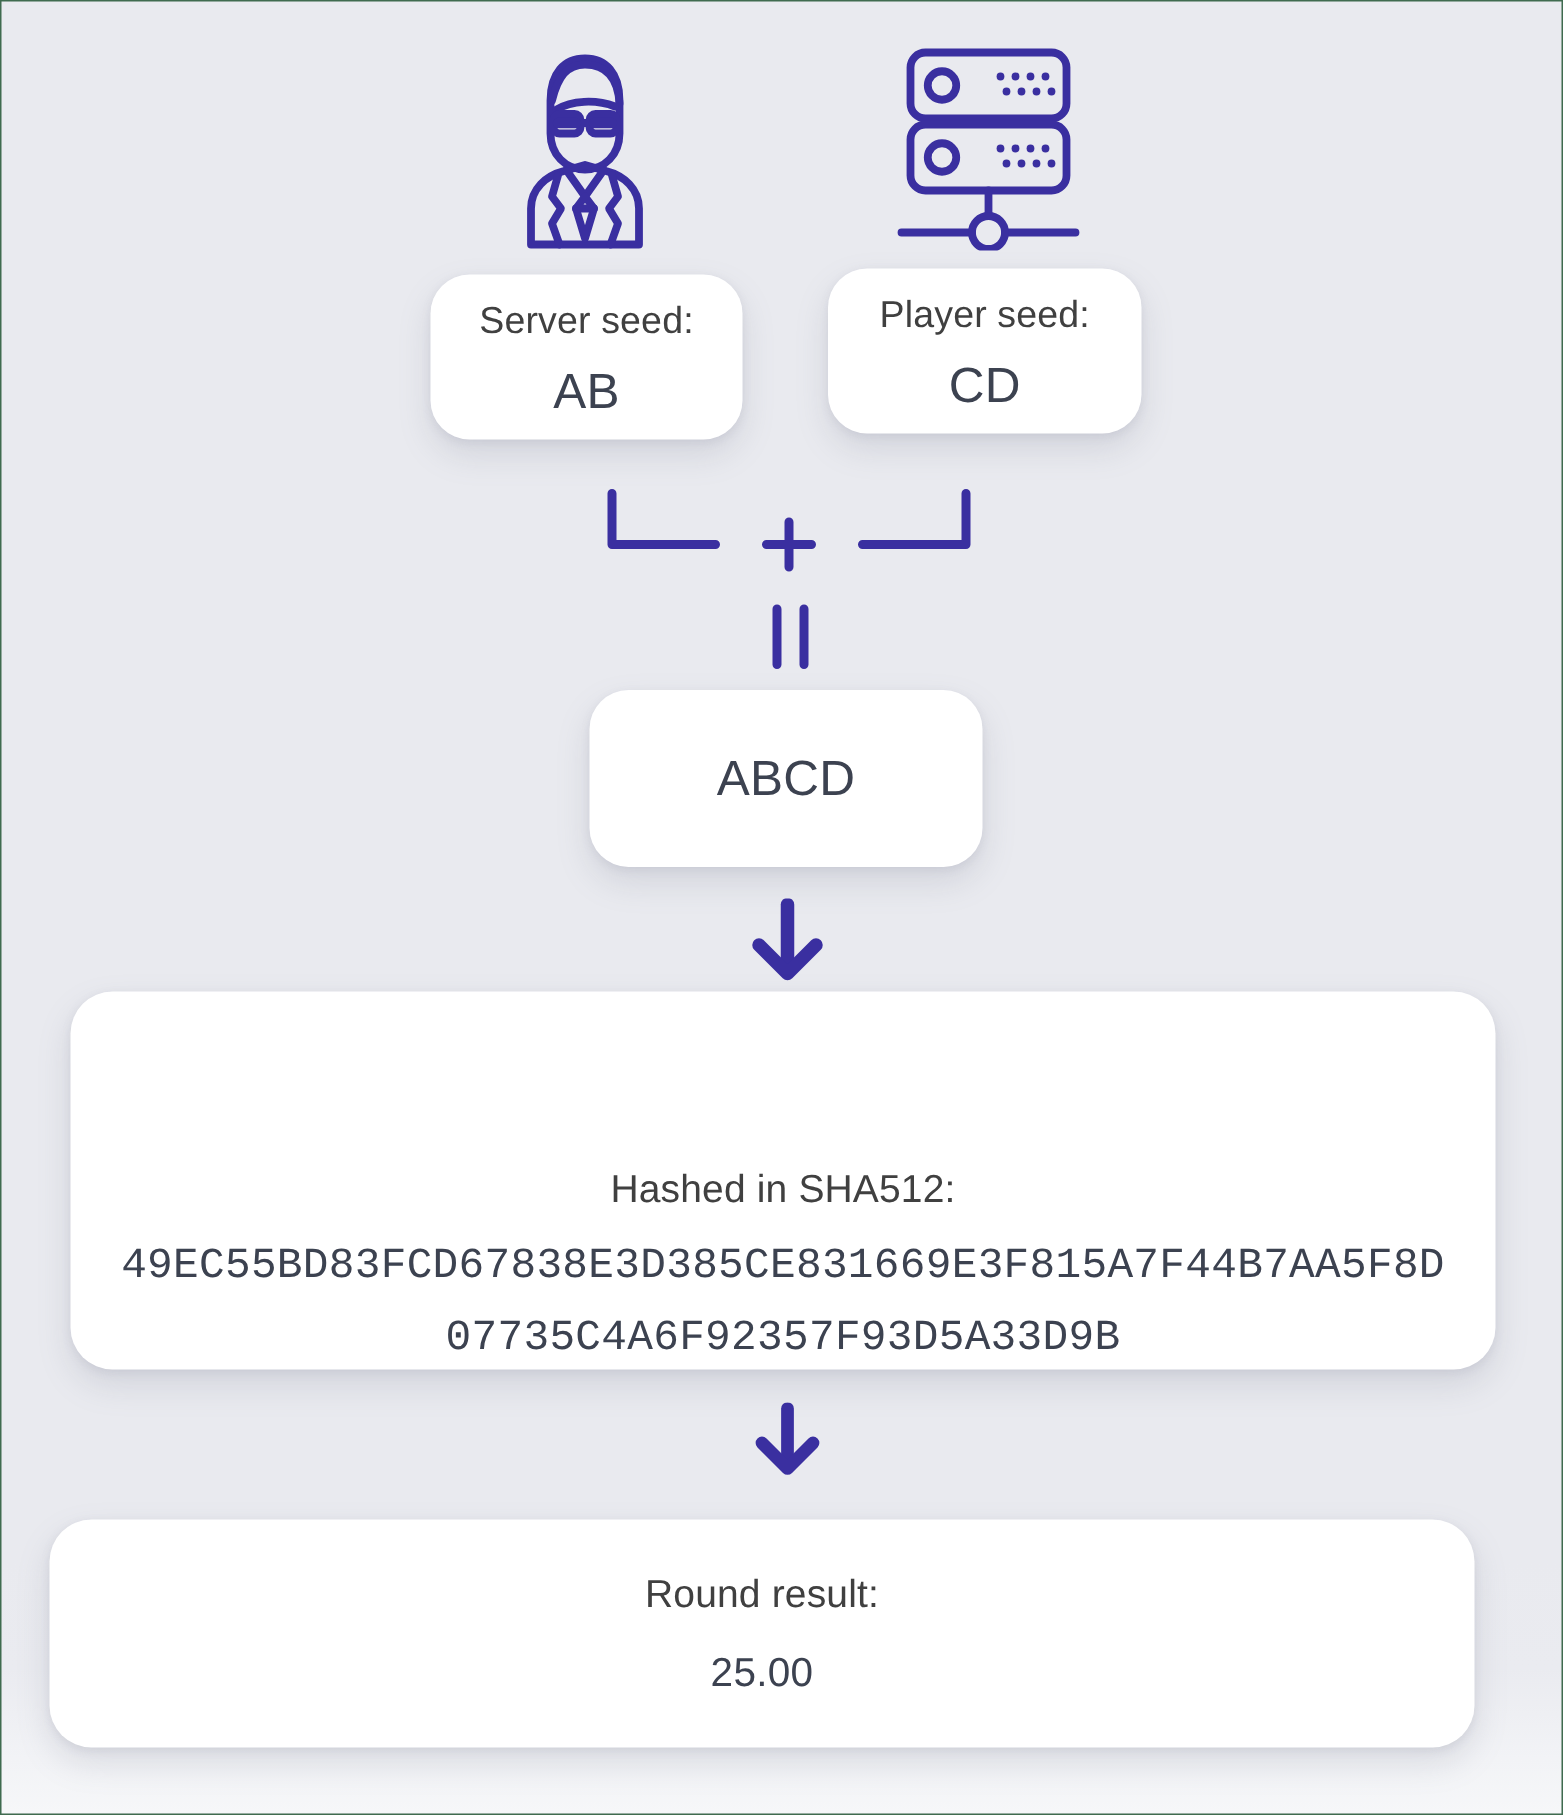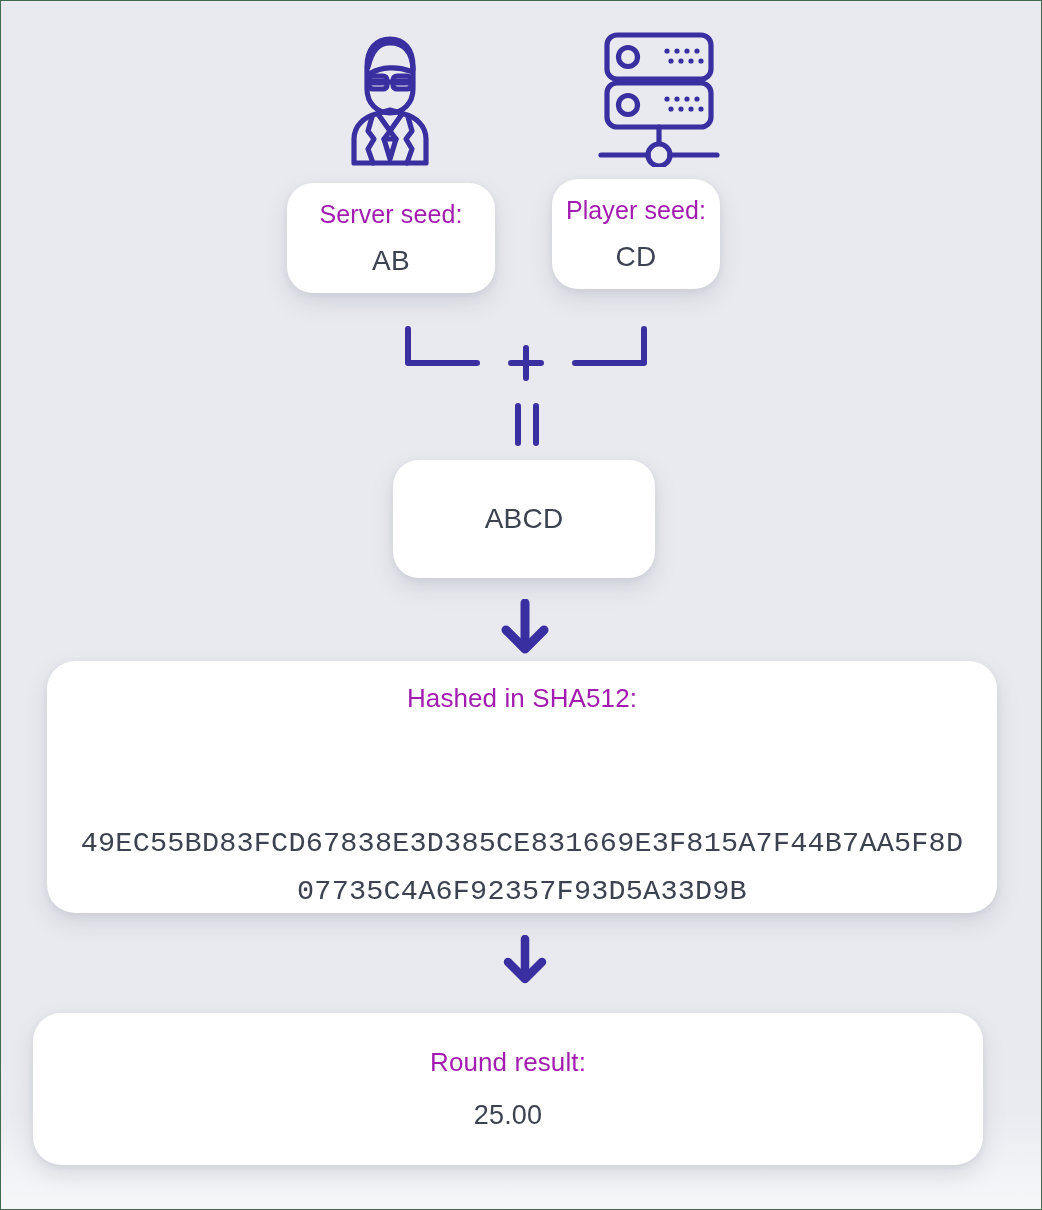--- a/index.html
+++ b/index.html
@@ -60,45 +60,45 @@
     border-radius: 26px;
     box-shadow: 0 10px 22px rgba(120, 125, 145, 0.20),
                 0 2px 6px rgba(120, 125, 145, 0.12);
     box-sizing: border-box;
     display: flex;
     flex-direction: column;
     align-items: center;
     justify-content: center;
   }
   .card-label {
-    color: #a21caf;
+    color: #404040;
     font-size: 25px;
     line-height: 30px;
     letter-spacing: 0.1px;
     white-space: nowrap;
   }
   .card-value {
     color: #3c4250;
-    font-size: 28px;
+    font-size: 33px;
     line-height: 32px;
     letter-spacing: 0.2px;
     white-space: nowrap;
   }
 
   #card-server-seed {
     left: 286px;
     top: 182px;
     width: 208px;
     height: 110px;
     gap: 16px;
   }
   #card-player-seed {
     left: 551px;
     top: 178px;
-    width: 168px;
+    width: 209px;
     height: 110px;
     gap: 16px;
   }
   #card-combined-seed {
     left: 392px;
     top: 459px;
     width: 262px;
     height: 118px;
     gap: 16px;
   }
@@ -121,21 +121,21 @@
   #arrow-hash-to-result  { left: 494px; top: 934px; width: 60px; height: 50px; }
   .arrow svg { display: block; width: 100%; height: 100%; }
 
   
   #card-hash {
     left: 46px;
     top: 660px;
     width: 950px;
     height: 252px;
     border-radius: 28px;
-    justify-content: space-between;
+    justify-content: flex-end;
     padding-top: 22px;
   }
   #card-hash .card-label {
     font-size: 26px;
     margin-bottom: 16px;
   }
   .hash-lines {
     display: flex;
     flex-direction: column;
     align-items: center;

